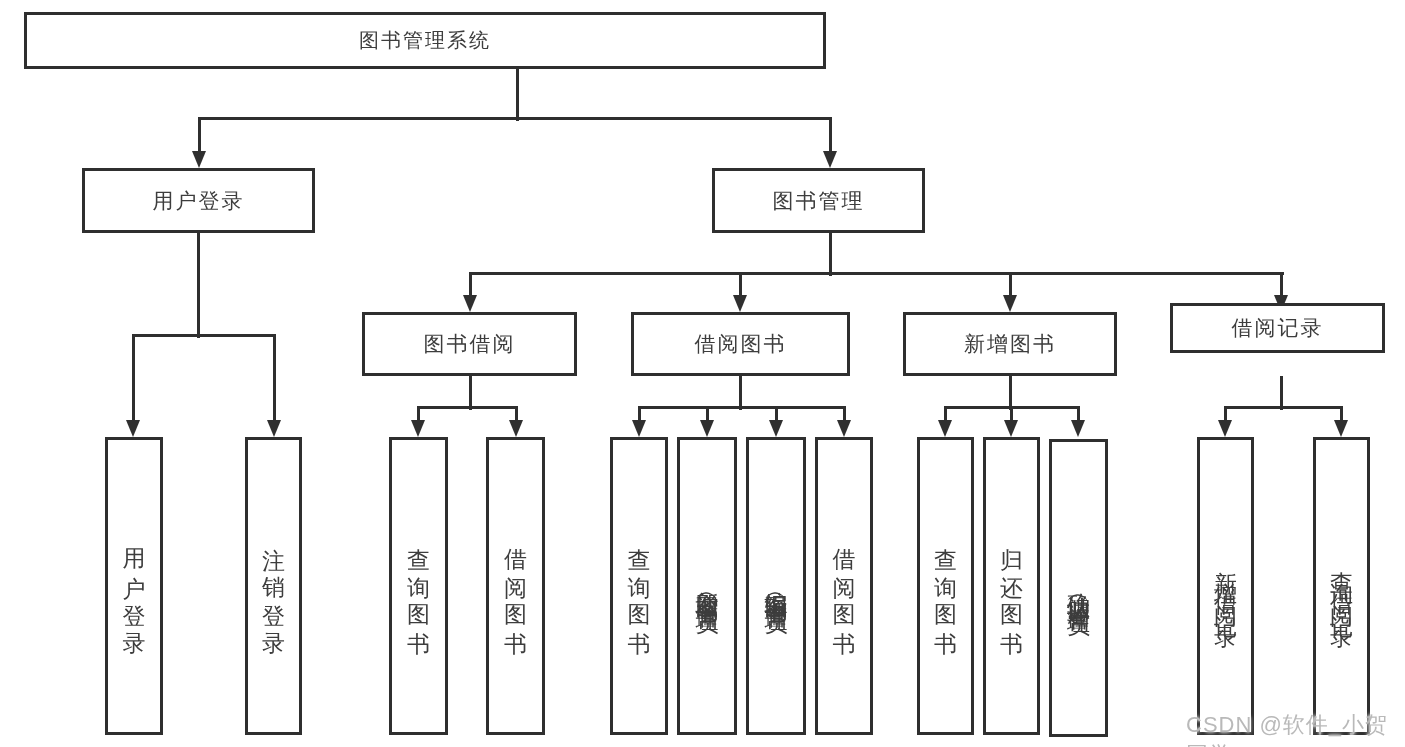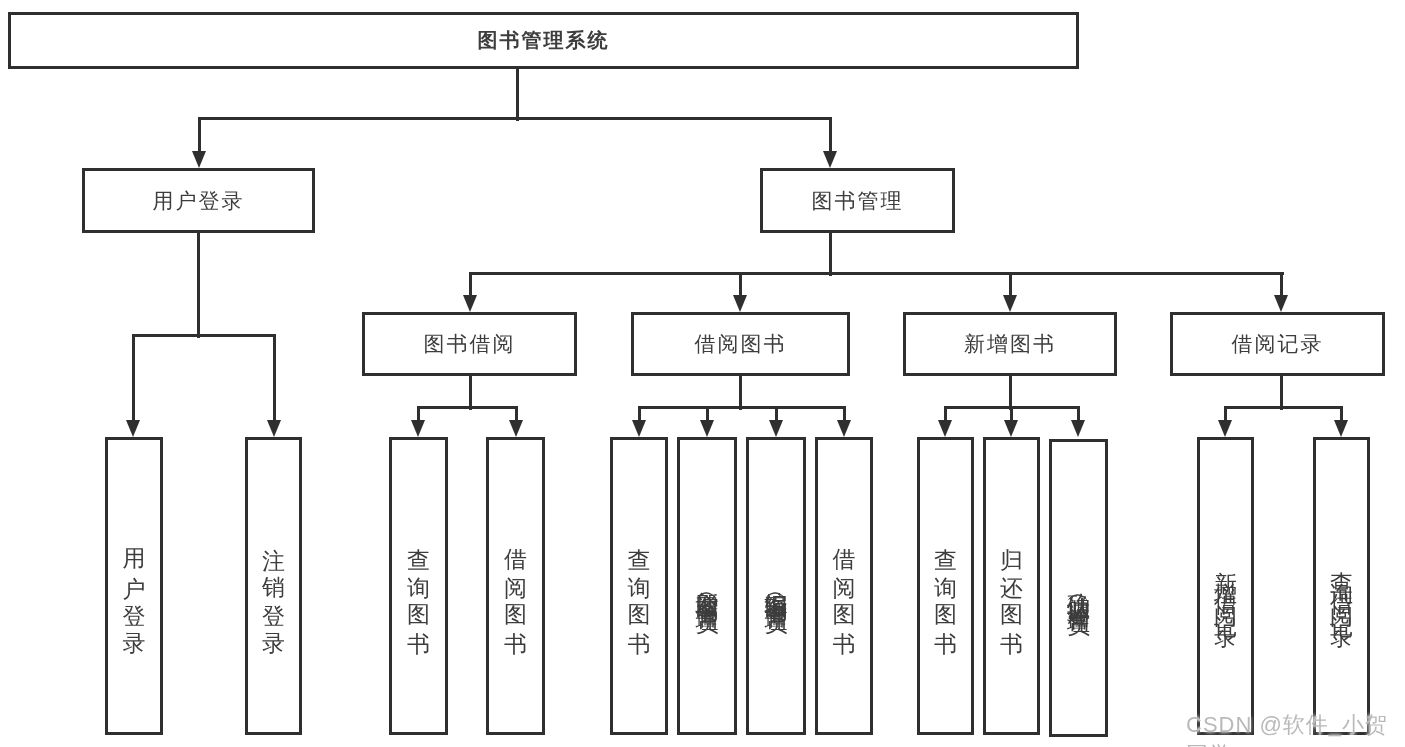--- a/index.html
+++ b/index.html
@@ -73,41 +73,41 @@
       <div class="arr" style="left: 700px; top: 420px;"></div>
       <div class="arr" style="left: 769px; top: 420px;"></div>
       <div class="arr" style="left: 837px; top: 420px;"></div>
       <div class="arr" style="left: 938px; top: 420px;"></div>
       <div class="arr" style="left: 1004px; top: 420px;"></div>
       <div class="arr" style="left: 1071px; top: 420px;"></div>
       <div class="arr" style="left: 1218px; top: 420px;"></div>
       <div class="arr" style="left: 1334px; top: 420px;"></div>
     </div>
 
-  <div class="node" style="left:8px;top:12px;width:1071px;height:57px;font-size:20px;font-weight:bold;">
+  <div class="node" style="left:24px;top:12px;width:802px;height:57px;font-size:20px;">
     <span>图书管理系统</span>
   </div>
 
   <div class="node" style="left:82px;top:168px;width:233px;height:65px;">
     <span>用户登录</span>
   </div>
-  <div class="node" style="left:712px;top:168px;width:195px;height:65px;margin-left:48px;">
+  <div class="node" style="left:712px;top:168px;width:213px;height:65px;">
     <span>图书管理</span>
   </div>
 
   <div class="node" style="left:362px;top:312px;width:215px;height:64px;">
     <span>图书借阅</span>
   </div>
   <div class="node" style="left:631px;top:312px;width:219px;height:64px;">
     <span>借阅图书</span>
   </div>
   <div class="node" style="left:903px;top:312px;width:214px;height:64px;">
     <span>新增图书</span>
   </div>
-  <div class="node" style="left:1170px;top:312px;width:215px;height:64px;">
+  <div class="node" style="left:1170px;top:303px;width:215px;height:50px;">
     <span>借阅记录</span>
   </div>
 
   <div class="vnode ls-wide" style="left:105px;top:437px;width:58px;height:298px;">
     <span>用户登录</span>
   </div>
   <div class="vnode ls-wide" style="left:245px;top:437px;width:57px;height:298px;">
     <span>注销登录</span>
   </div>
 

